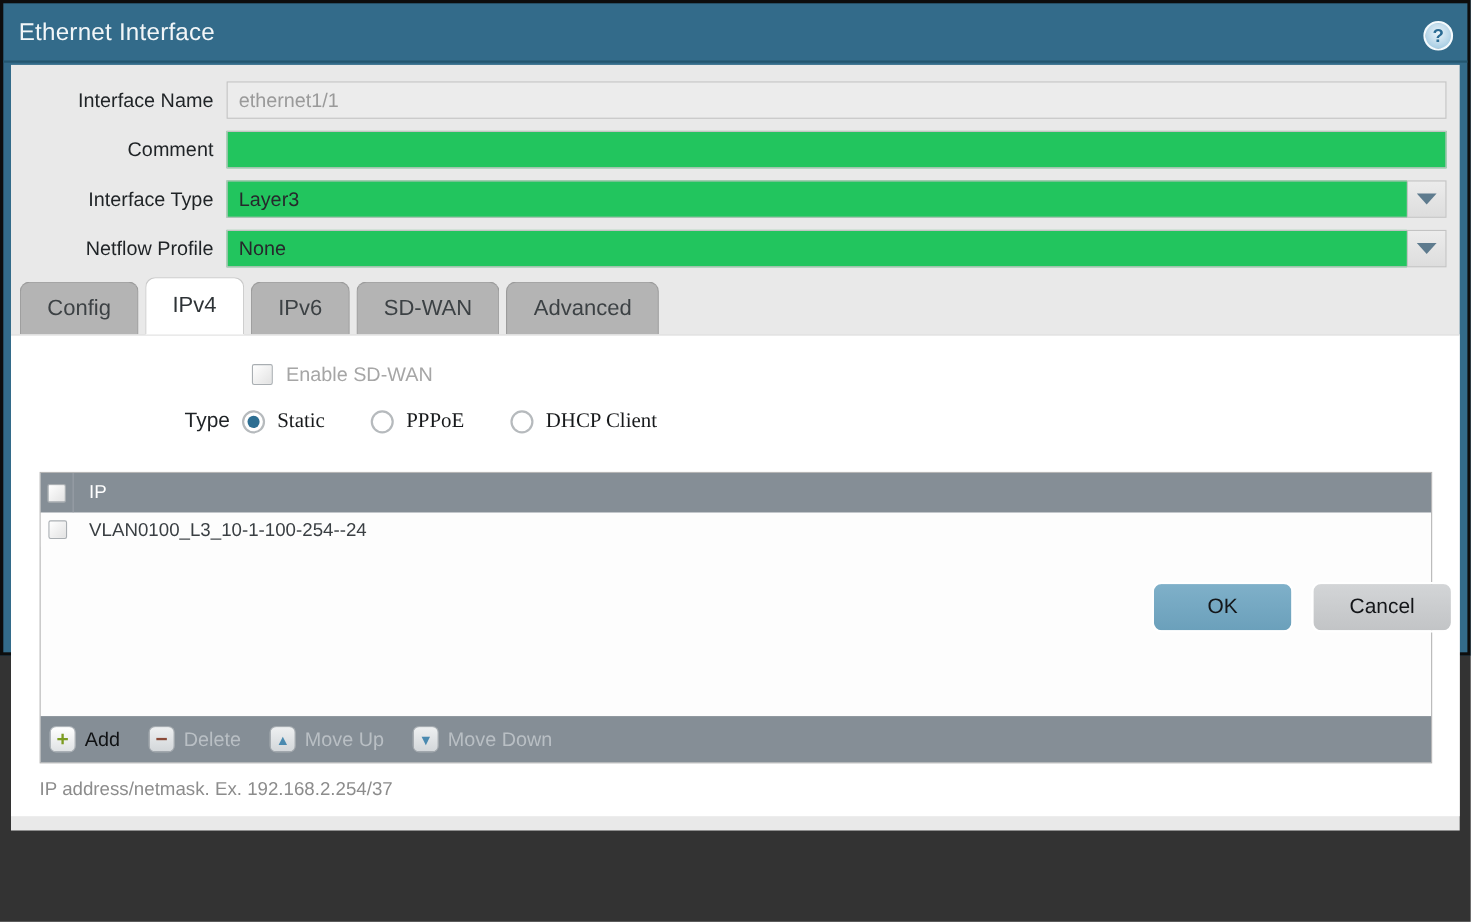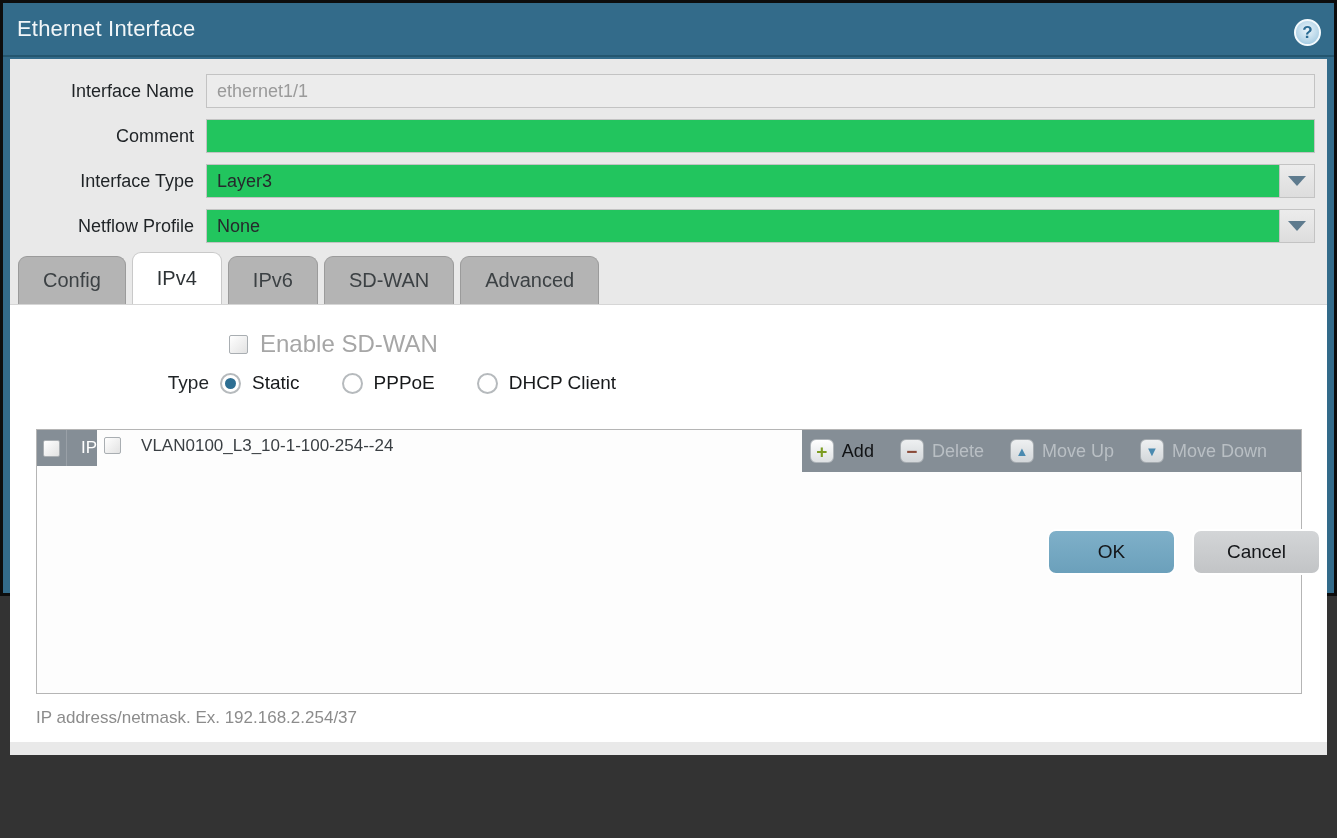--- a/index.html
+++ b/index.html
@@ -100,45 +100,45 @@
   .checkbox {
     width: 19px; height: 19px; flex: none;
     border: 1px solid #a9aeb2;
     background: linear-gradient(135deg, #ffffff 0%, #e2e2e2 100%);
     border-radius: 2px; cursor: pointer;
   }
   .sdwan-row {
     position: absolute; left: 219px; top: 25px;
     display: flex; align-items: center;
   }
-  .sdwan-row .cb-label { margin-left: 12px; font-size: 24px; color: #a6a6a6; }
+  .sdwan-row .cb-label { margin-left: 12px; font-size: 18px; color: #a6a6a6; }
   .type-row {
     position: absolute; left: 0; top: 67px;
     display: flex; align-items: center;
   }
   .type-row .type-label {
     width: 210px; text-align: right; padding-right: 11px;
     font-size: 19px; color: #1f2326;
   }
-  .radio-opt { display: flex; align-items: center; margin-right: 42px; cursor: pointer; }
+  .radio-opt { display: flex; align-items: center; margin-right: 42px; cursor: pointer; font-family: Liberation Serif, serif; }
   .radio {
     width: 21px; height: 21px; border-radius: 50%;
     border: 2px solid #b6babd; background: #fff;
     display: flex; align-items: center; justify-content: center; flex: none;
   }
   .radio.checked::after {
     content: ""; width: 11px; height: 11px; border-radius: 50%;
     background: #2d6e92; display: block;
   }
   .radio-opt .r-label { margin-left: 11px; font-size: 19px; color: #17191b; }
   
   .table {
     position: absolute; left: 26px; right: 25px; top: 124px; bottom: 48px;
     border: 1px solid #b5b5b5;
-    display: flex; flex-direction: row;
+    display: flex; flex-direction: column;
     background: #fdfdfd;
   }
   .t-header {
     height: 36px; flex: none;
     background: #858e96;
     display: flex; align-items: center;
     color: #ffffff; font-size: 17px;
   }
   .t-cb-col {
     width: 30px; flex: none; display: flex; align-items: center; justify-content: center;

